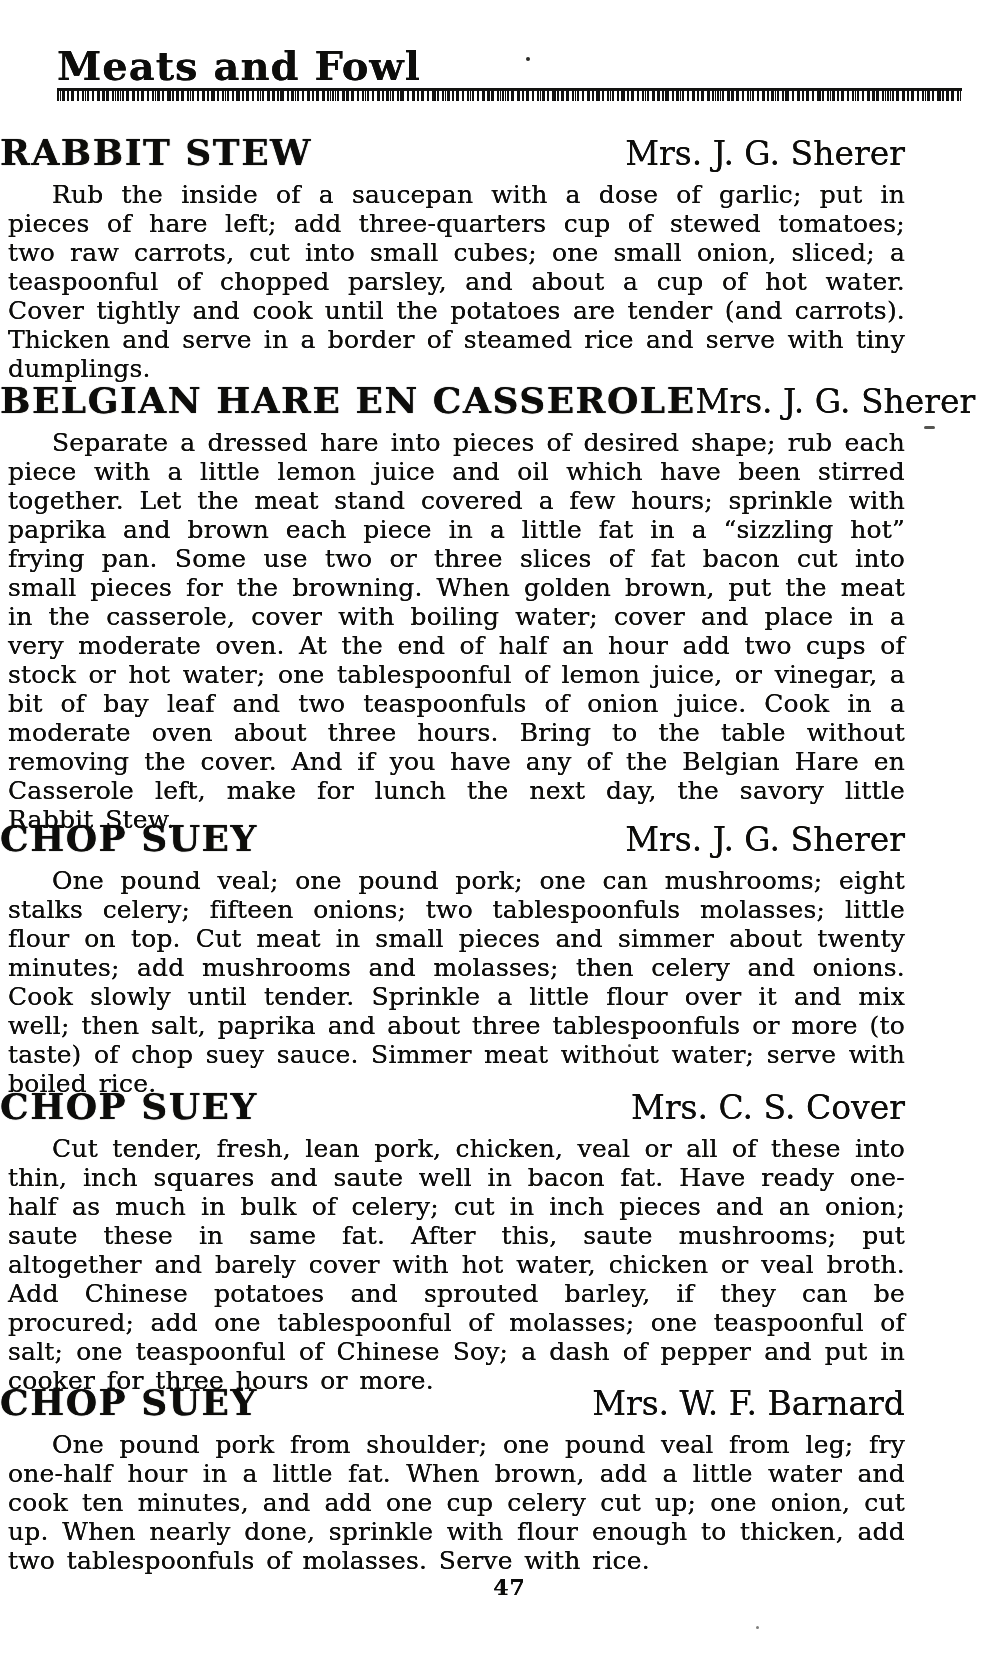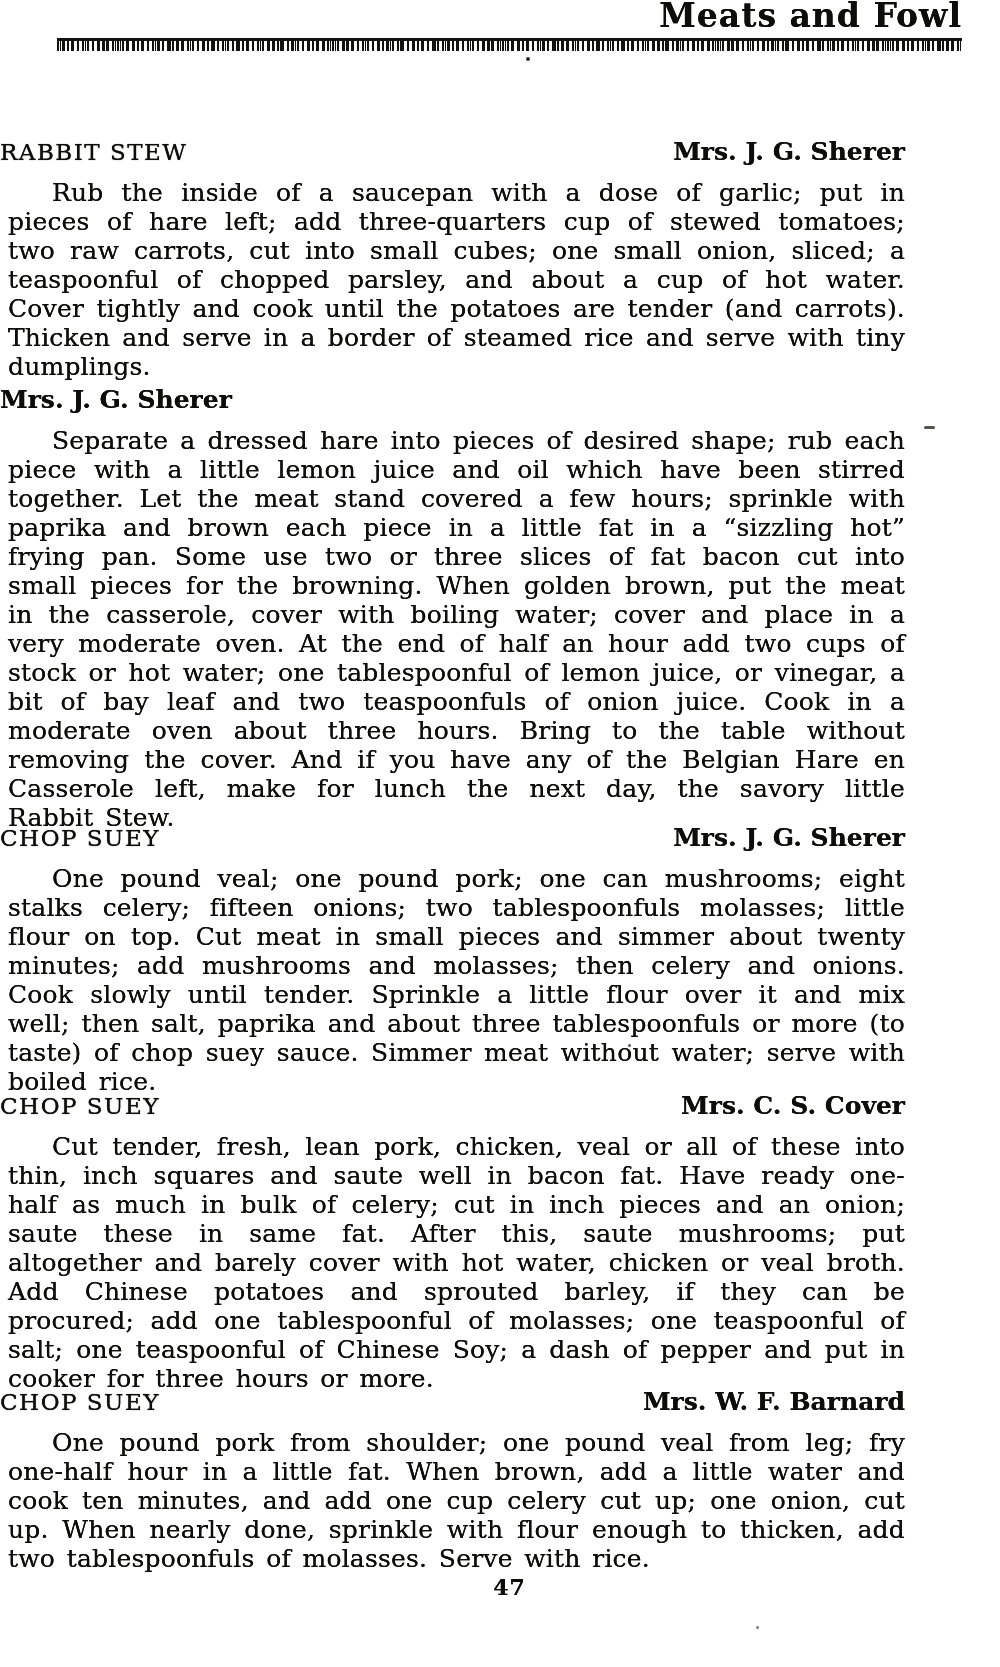--- a/index.html
+++ b/index.html
@@ -16,22 +16,22 @@
     color: #0d0d0b;
     font-family: "DejaVu Serif", "Liberation Serif", serif;
   }
   .content {
     position: absolute;
     left: 57px;
     top: 0;
     width: 905px;
   }
   .running-head {
-    text-align: right;
-    font-size: 33px;
+    padding-top: 50px;
+    font-size: 40px;
     font-weight: bold;
     letter-spacing: 1px;
     line-height: 32px;
     text-shadow: 0 0 0.6px currentColor;
   }
   .rule {
     margin-top: 6px;
     height: 13px;
     background-image:
       linear-gradient(to bottom, #121210 0, #121210 3px, rgba(0,0,0,0) 3px),
@@ -44,33 +44,32 @@
     left: 0;
     width: 905px;
   }
   .recipe-head {
     display: flex;
     justify-content: space-between;
     align-items: baseline;
   }
   .recipe-title {
     margin: 0;
-    font-size: 23px;
-    font-weight: normal;
+    font-size: 36px;
+    font-weight: bold;
     letter-spacing: 1.5px;
     line-height: 32px;
     text-shadow: 0 0 0.8px currentColor;
     white-space: nowrap;
   }
   .recipe-attribution {
-    font-size: 25px;
+    font-size: 33px;
     line-height: 32px;
     white-space: nowrap;
     text-shadow: 0 0 0.4px currentColor;
-    font-weight: bold;
   }
   .recipe-body {
     margin: 10px 0 0 8px;
     font-size: 25px;
     line-height: 29px;
     letter-spacing: 0.2px;
     word-spacing: 3.5px;
     text-align: justify;
     text-indent: 44px;
     text-shadow: 0 0 0.5px currentColor;
@@ -114,20 +113,21 @@
   <section class="content recipe recipe-1">
     <div class="recipe-head">
       <h2 class="recipe-title">RABBIT STEW</h2>
       <span class="recipe-attribution">Mrs. J. G. Sherer</span>
     </div>
     <p class="recipe-body">Rub the inside of a saucepan with a dose of garlic; put in pieces of hare left; add three-quarters cup of stewed tomatoes; two raw carrots, cut into small cubes; one small onion, sliced; a teaspoonful of chopped parsley, and about a cup of hot water.  Cover tightly and cook until the potatoes are tender (and carrots).  Thicken and serve in a border of steamed rice and serve with tiny dumplings.</p>
   </section>
 
   <section class="content recipe recipe-2">
     <div class="recipe-head">
+      <h2 class="recipe-title">BELGIAN HARE EN CASSEROLE</h2>
       <span class="recipe-attribution">Mrs. J. G. Sherer</span>
     </div>
     <p class="recipe-body">Separate a dressed hare into pieces of desired shape; rub each piece with a little lemon juice and oil which have been stirred together.  Let the meat stand covered a few hours; sprinkle with paprika and brown each piece in a little fat in a “sizzling hot” frying pan.  Some use two or three slices of fat bacon cut into small pieces for the browning.  When golden brown, put the meat in the casserole, cover with boiling water; cover and place in a very moderate oven.  At the end of half an hour add two cups of stock or hot water; one tablespoonful of lemon juice, or vinegar, a bit of bay leaf and two teaspoonfuls of onion juice.  Cook in a moderate oven about three hours.  Bring to the table without removing the cover.  And if you have any of the Belgian Hare en Casserole left, make for lunch the next day, the savory little Rabbit Stew.</p>
   </section>
 
   <section class="content recipe recipe-3">
     <div class="recipe-head">
       <h2 class="recipe-title">CHOP SUEY</h2>
       <span class="recipe-attribution">Mrs. J. G. Sherer</span>
     </div>

